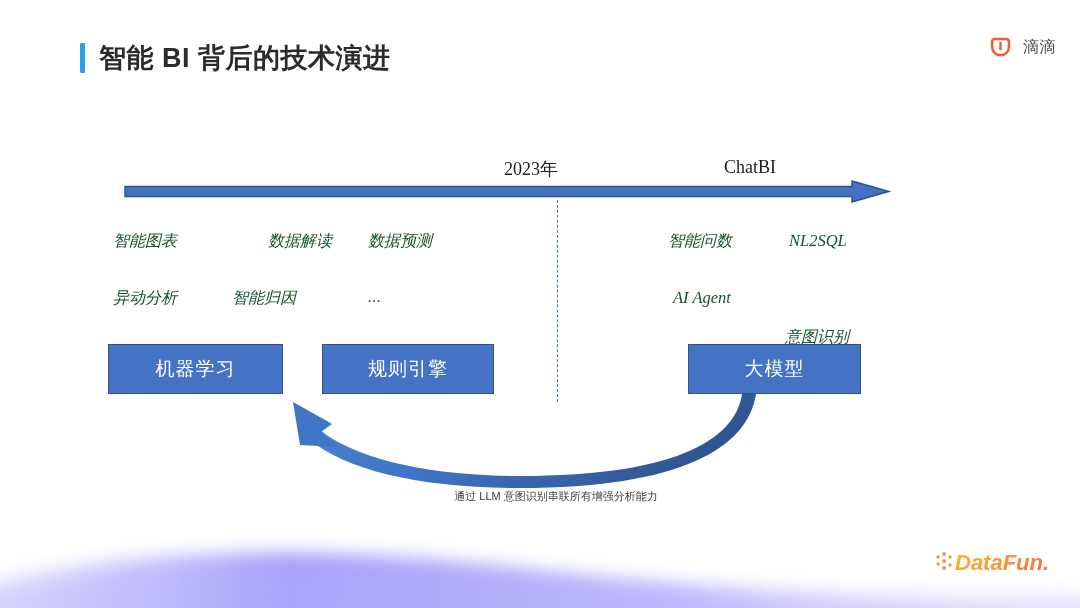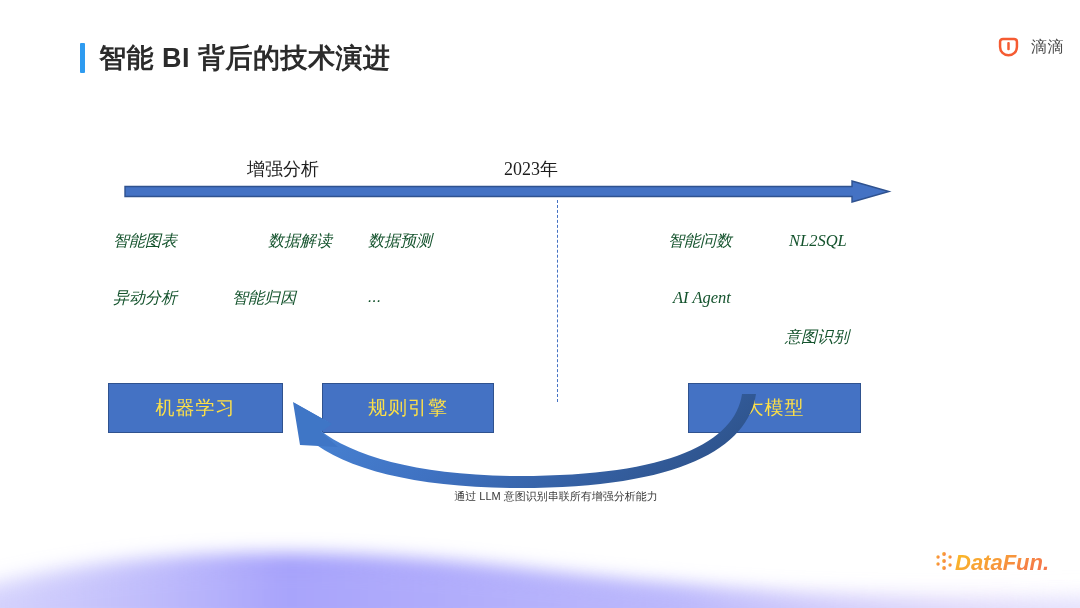--- a/index.html
+++ b/index.html
@@ -54,21 +54,21 @@
     font-size: 27px;
     font-weight: bold;
     color: #2b2b2b;
     letter-spacing: 0.5px;
     white-space: nowrap;
   }
 
   
   .didi-logo {
     position: absolute;
-    right: 48px;
+    right: 56px;
     top: 36px;
     display: flex;
     align-items: center;
     gap: 11px;
   }
   .didi-mark {
     width: 23px;
     height: 23px;
   }
   .didi-text {
@@ -119,24 +119,23 @@
 
   
   .tech-box {
     position: absolute;
     background: #4472c4;
     border: 1.5px solid #2f528f;
     box-sizing: border-box;
     display: flex;
     align-items: center;
     justify-content: center;
-    color: #fde047;
+    color: #ffffff;
     font-size: 19px;
     letter-spacing: 1px;
-    margin-top: 39px;
   }
 
   
   .loop-arrow {
     position: absolute;
     left: 280px;
     top: 390px;
   }
 
   .caption {
@@ -197,25 +196,25 @@
     </span>
     <span class="didi-text">滴滴</span>
   </div>
 
   <div class="tl-arrow">
     <svg width="770" height="32" viewBox="0 0 770 32" xmlns="http://www.w3.org/2000/svg">
       <path d="M1,6.5 L728,6.5 L728,1 L765,11.5 L728,22 L728,16.5 L1,16.5 Z" fill="#4472c4" stroke="#2f528f" stroke-width="1.4" stroke-linejoin="miter"></path>
     </svg>
   </div>
 
-  <div class="era-label" style="left:183px; top:157px; width:200px;">
-    <span>增强分析</span>
-  </div>
   <div class="era-label serif" style="left:431px; top:157px; width:200px;">
     <span>2023年</span>
+  </div>
+  <div class="era-label serif" style="left:650px; top:157px; width:200px;">
+    <span>ChatBI</span>
   </div>
 
   <div class="divider-line"></div>
 
   <div class="cap" style="left:113px; top:231px;">智能图表</div>
   <div class="cap" style="left:232px; top:231px;margin-left:36px;">数据解读</div>
   <div class="cap" style="left:368px; top:231px;">数据预测</div>
   <div class="cap" style="left:668px; top:231px;">智能问数</div>
   <div class="cap serif" style="left:789px; top:231px;">NL2SQL</div>
 

